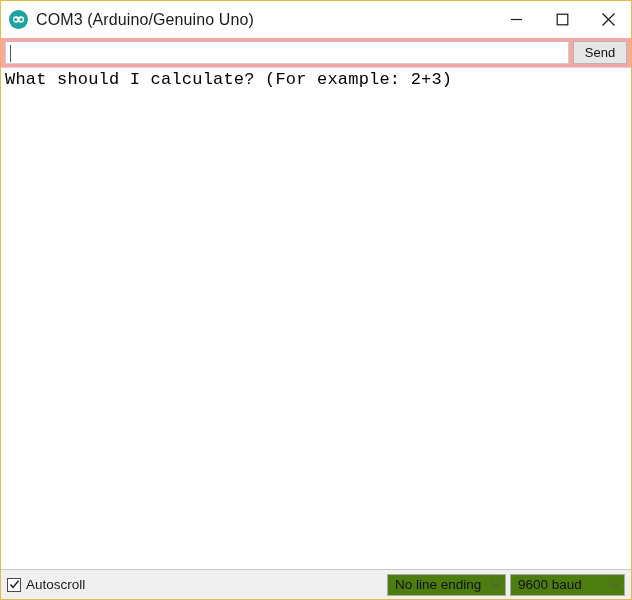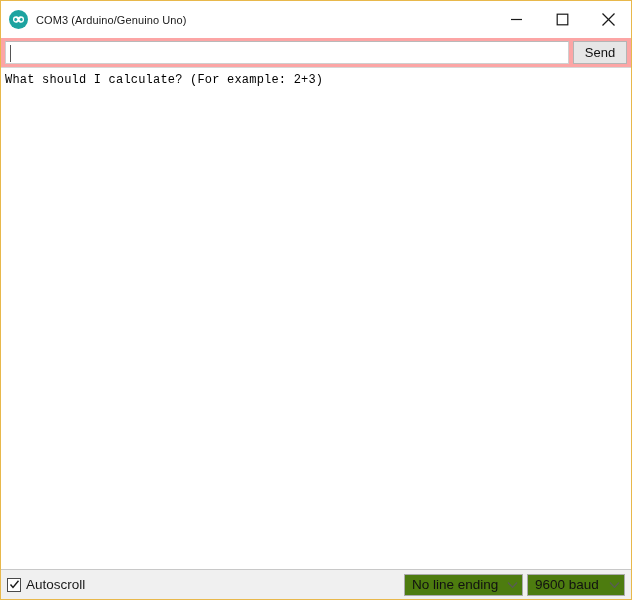--- a/index.html
+++ b/index.html
@@ -53,21 +53,21 @@
     border-radius: 50%;
     background: #1da3a0;
     flex: 0 0 19px;
     display: flex;
     align-items: center;
     justify-content: center;
     margin-right: 8px;
   }
   .app-icon svg { display: block; }
   .title-text {
-    font-size: 11px;
+    font-size: 16px;
     color: #1a1a1a;
     white-space: nowrap;
     letter-spacing: 0.1px;
   }
   .win-controls {
     margin-left: auto;
     display: flex;
     height: 37px;
   }
   .win-btn {
@@ -135,21 +135,21 @@
     position: relative;
     flex: 1 1 auto;
     background: #ffffff;
     border-top: 1px solid #d7d7d7;
     overflow: hidden;
     padding: 4px 4px 0 4px;
     box-sizing: border-box;
   }
   .console-line {
     font-family: "Liberation Mono", "DejaVu Sans Mono", monospace;
-    font-size: 12px;
+    font-size: 17px;
     line-height: 16px;
     color: #000000;
     white-space: pre;
     letter-spacing: 0.2px;
   }
 
   
   .statusbar {
     position: relative;
     flex: 0 0 30px;
@@ -194,21 +194,21 @@
     background: #4d7c0f;
     border: 1px solid #ababab;
     display: flex;
     align-items: center;
     padding: 0 4px 0 7px;
     font-size: 13.5px;
     color: #111;
     white-space: nowrap;
   }
   .dd-no-line { width: 119px; }
-  .dd-baud { width: 98px; }
+  .dd-baud { width: 115px; }
   .dd-label { flex: 1 1 auto; }
   .dd-arrow {
     flex: 0 0 auto;
     margin-left: 6px;
     display: flex;
     align-items: center;
   }
   .dd-arrow svg { display: block; }
 </style>
 </head>

